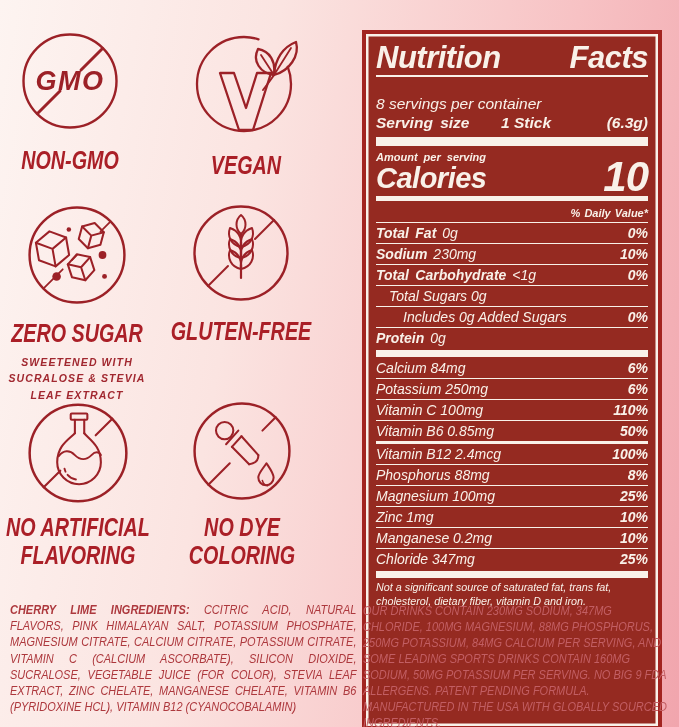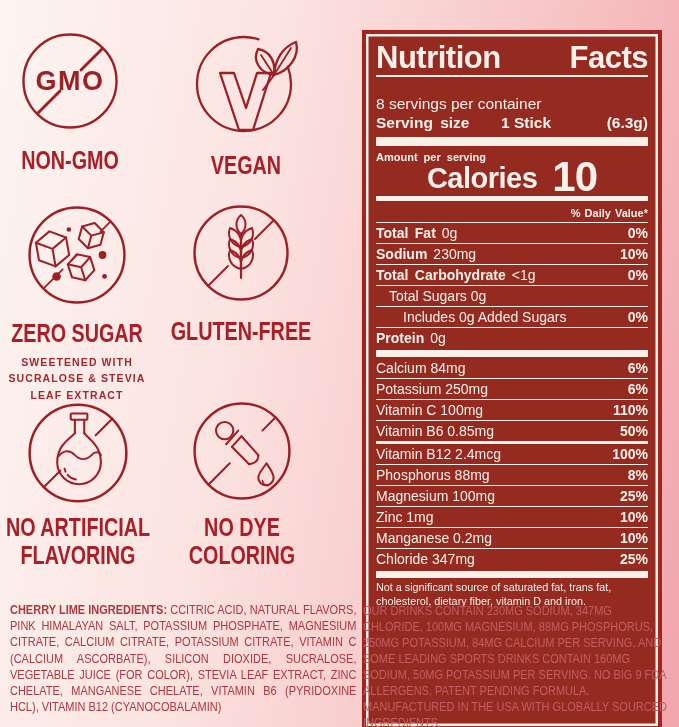--- a/index.html
+++ b/index.html
@@ -7,20 +7,21 @@
     --fill:#952a21;
     --border:#a22420;
     --ink:#9c2127;
     --label:#aa1f27;
   }
   *{margin:0;padding:0;box-sizing:border-box;}
   body{font-family:"Liberation Sans",sans-serif;}
   .page{
     position:relative;width:679px;height:727px;overflow:hidden;
     background:linear-gradient(100deg,#fdf4f1 0%,#fbe4e1 35%,#f7c2c4 72%,#f1a5ad 100%);
+    font-style:italic;
   }
   
   .badge{position:absolute;width:220px;text-align:center;color:var(--label);}
   .badge svg{display:block;margin:0 auto;}
   .blabel{
     font-weight:700;font-size:26px;line-height:1.06;letter-spacing:0;
     transform:scaleX(.76);transform-origin:50% 50%;
     white-space:pre-line;margin-top:16px;
   }
   .bsub{
@@ -41,21 +42,21 @@
   .bar{background:var(--w);}
   .bar.b9{height:9px;margin:4px 0 5px;}
   .bar.b5{height:5px;margin:3px 0 2px;}
   .bar.b7{height:7px;margin:2px 0 1px;}
   .servings{font-size:15.5px;line-height:1.2;margin-top:18px;}
   .ssrow{display:flex;font-weight:700;font-size:15.5px;line-height:1.2;margin-top:1px;}
   .ss-label{flex:0 0 46%;word-spacing:3px;}
   .ss-value{flex:1;}
   .ss-weight{text-align:right;}
   .amount{font-size:11px;font-weight:700;word-spacing:3px;margin-top:1px;}
-  .calrow{display:flex;justify-content:center;align-items:flex-end;margin-top:-3px;gap:15px;}
+  .calrow{display:flex;justify-content:space-between;align-items:flex-end;margin-top:-3px;gap:15px;}
   .cal-label{font-size:29px;font-weight:700;letter-spacing:-.5px;line-height:1.05;}
   .cal-value{font-size:42px;font-weight:700;line-height:.8;letter-spacing:-1px;}
   .dvh{text-align:right;font-size:11px;font-weight:700;word-spacing:1px;padding:4px 0 3px;border-bottom:1.6px solid var(--w);}
   .nrow{display:flex;justify-content:space-between;align-items:baseline;
         padding:2.5px 0 3px;border-bottom:1.6px solid var(--w);
         font-size:14px;line-height:14.5px;}
   .rows .nrow:last-child{border-bottom:none;}
   .nrow .nb{font-weight:700;word-spacing:2.5px;margin-right:6px;}
   .nrow .nb:empty{margin-right:0;}
   .nrow .pct{font-weight:700;}

